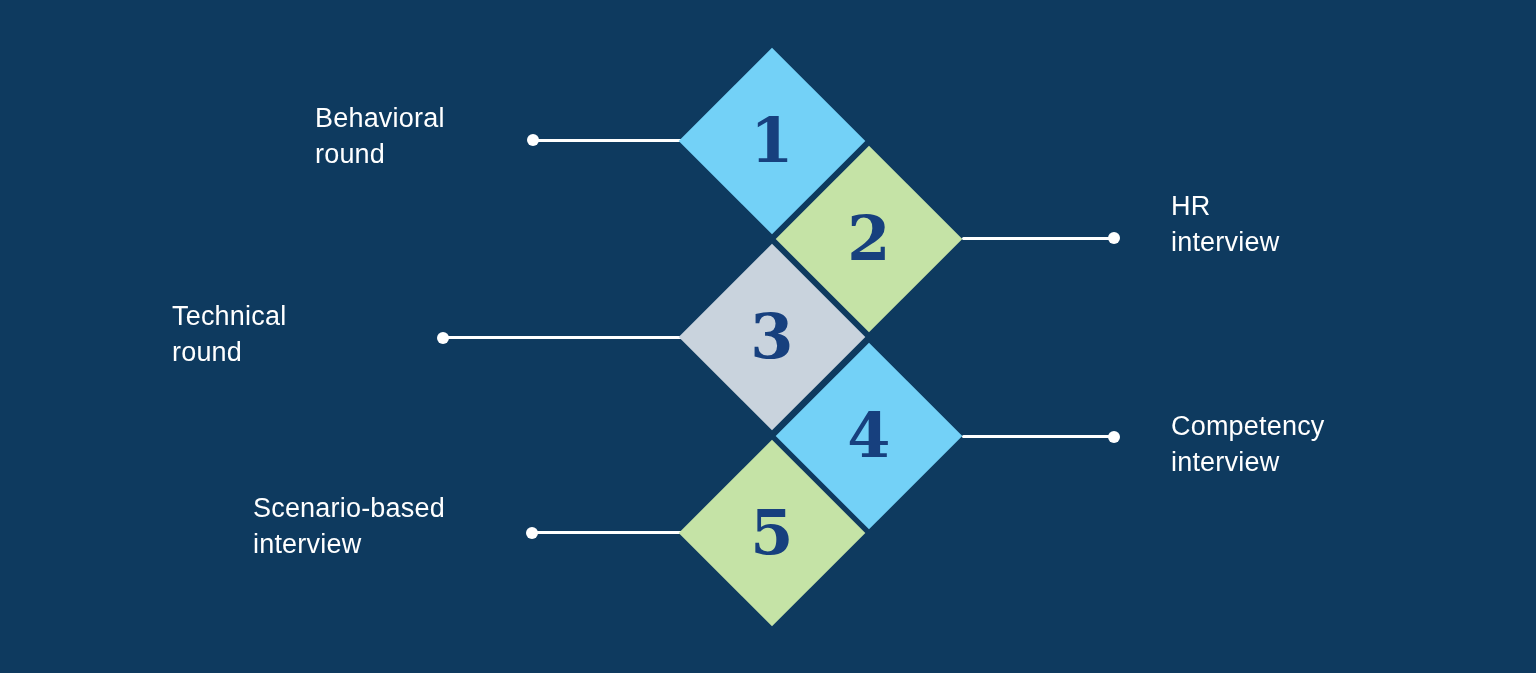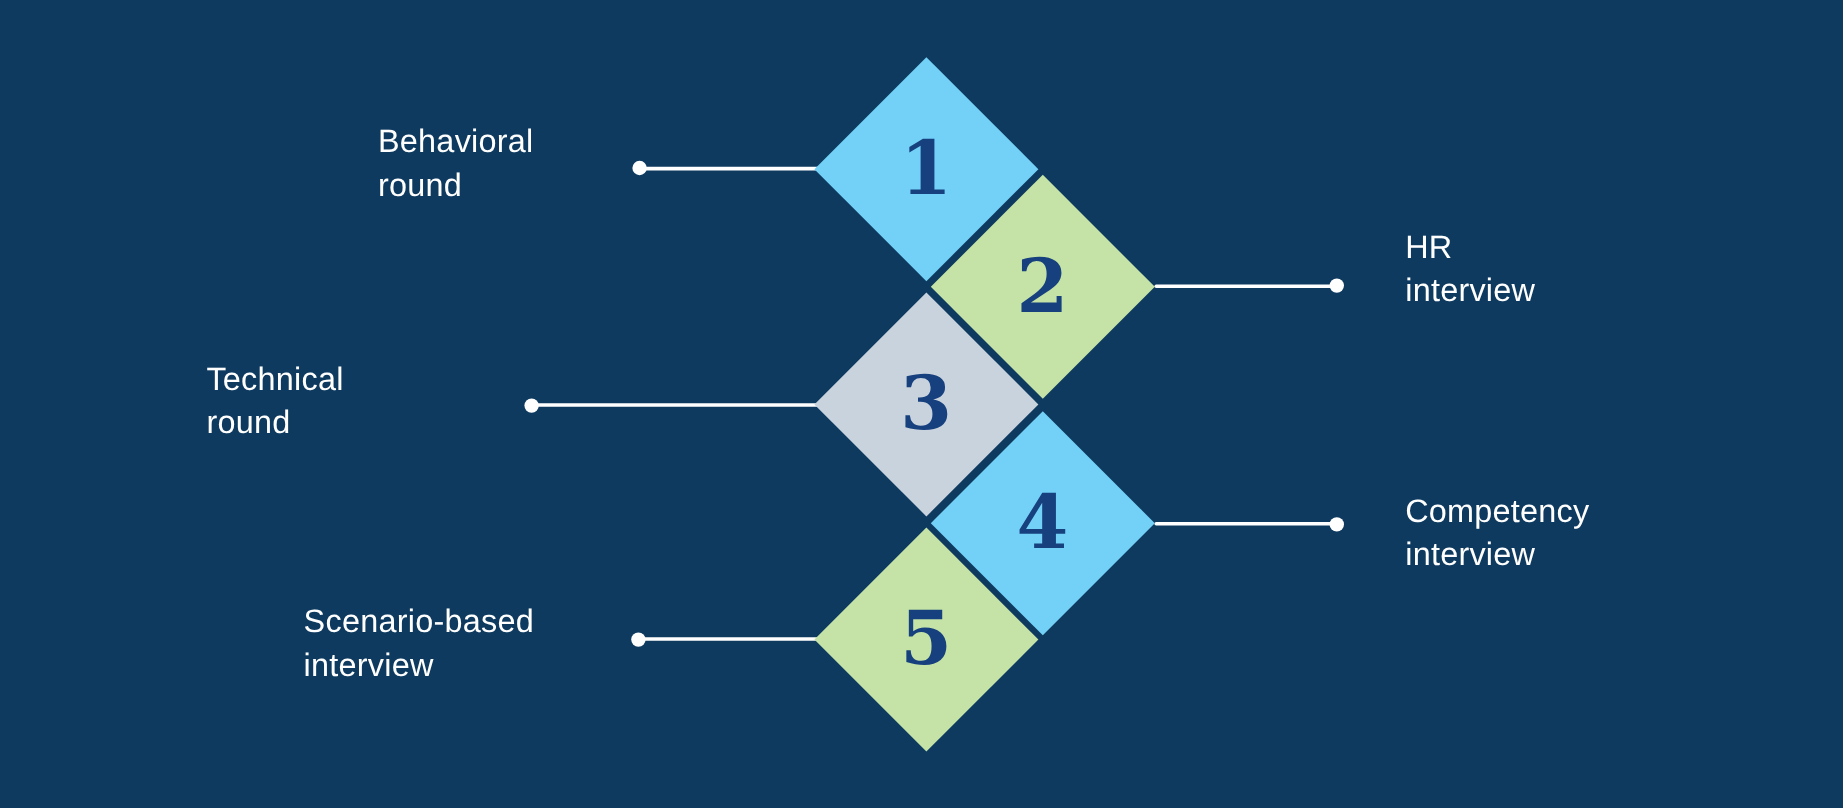--- a/index.html
+++ b/index.html
@@ -68,21 +68,21 @@
     font-size: 27px;
     line-height: 36px;
     white-space: pre-line;
     z-index: 3;
     letter-spacing: 0.2px;
   }
   .l1 { left: 315px;  top: 100px; }
   .l2 { left: 1171px; top: 188px; }
   .l3 { left: 172px;  top: 298px; }
   .l4 { left: 1171px; top: 408px; }
-  .l5 { left: 253px;  top: 500px; }
+  .l5 { left: 253px;  top: 490px; }
 </style>
 </head>
 <body>
 
 <div class="stage" style="background-color: rgb(14, 58, 95);">
 
   <div class="line line1" style="background-color: rgb(255, 255, 255);"></div>
   <div class="dot dot1" style="background-color: rgb(255, 255, 255);"></div>
   <div class="diamond d1" style="background-color: rgb(115, 209, 247);">
     <span class="num">1</span>

